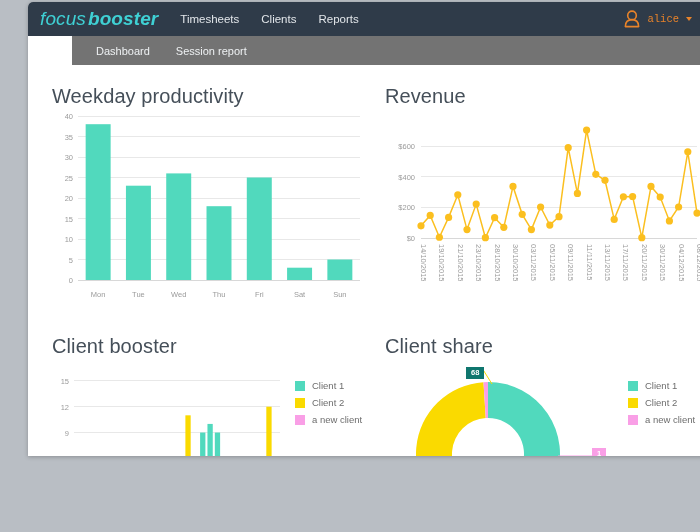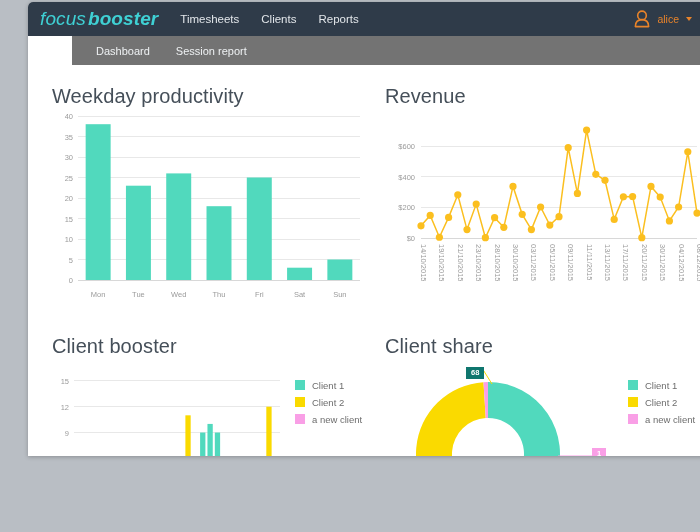--- a/index.html
+++ b/index.html
@@ -43,21 +43,21 @@
     font-size: 11.5px;
     text-decoration: none;
     white-space: nowrap;
   }
   .userbox {
     position: absolute;
     right: 16px; top: 0; bottom: 0;
     display: flex; align-items: center; gap: 6px;
   }
   .user-icon { display: block; }
-  .username { color: #e8832a; font-size: 10.5px; }
+  .username { color: #e8832a; font-size: 10.5px; font-family: Liberation Mono, monospace; }
   .caret {
     width: 0; height: 0;
     border-left: 3.5px solid transparent;
     border-right: 3.5px solid transparent;
     border-top: 4px solid #e8832a;
     margin-left: 1px;
   }
 
   
   .subnav {
@@ -89,21 +89,21 @@
   
   svg { display: block; overflow: visible; }
   .gridline { stroke: #e8e8e8; stroke-width: 1; shape-rendering: crispEdges; }
   .axisline { stroke: #d8d8d8; stroke-width: 1; shape-rendering: crispEdges; }
   .ticklbl { font-size: 7.5px; fill: #9b9b9b; font-family: "Liberation Sans", sans-serif; }
   .ticklbl.y { text-anchor: end; }
   .ticklbl.x { text-anchor: middle; }
 
   
   .legend { position: absolute; }
-  .legend-row { display: flex; align-items: flex-start; gap: 7px; margin-bottom: 6px; }
+  .legend-row { display: flex; align-items: flex-end; gap: 7px; margin-bottom: 6px; }
   .sw { width: 10px; height: 10px; flex: none; }
   .legend-label { font-size: 9.5px; color: #6d6d6d; white-space: nowrap; }
 
   .donut-tag {
     position: absolute;
     font-size: 7.5px;
     color: #ffffff;
     padding: 2px 5px 2.5px;
     line-height: 1;
     font-weight: bold;

